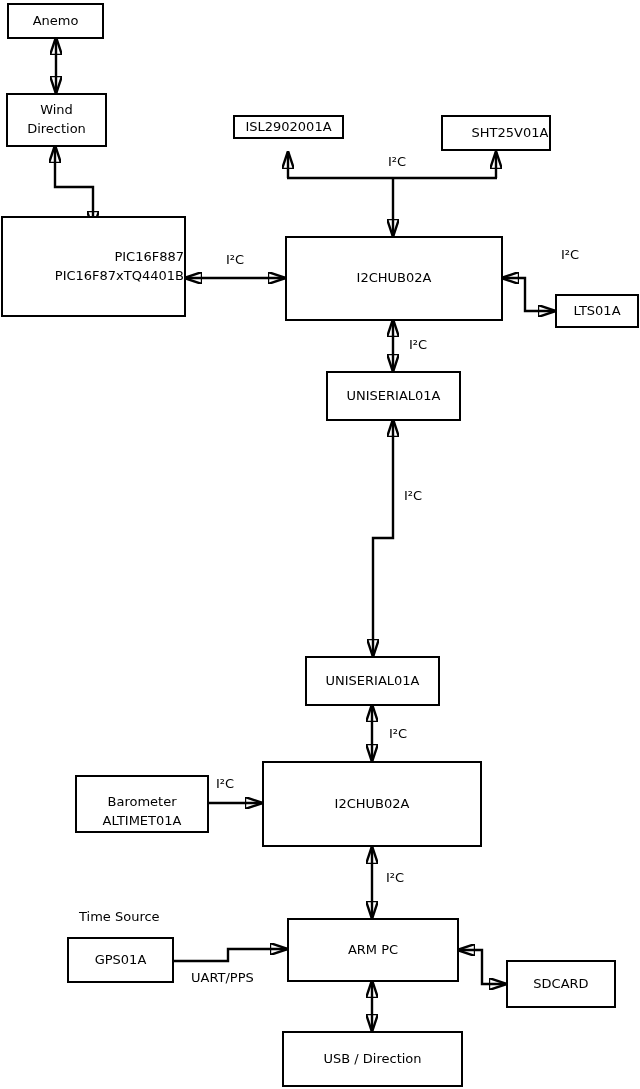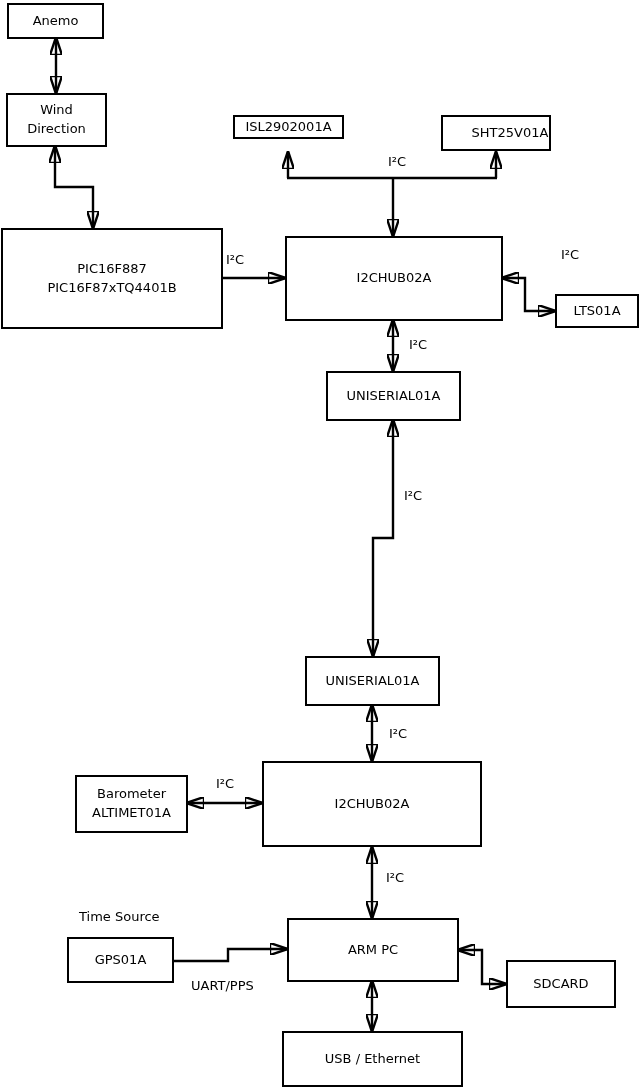--- a/index.html
+++ b/index.html
@@ -84,21 +84,21 @@
 
   <div class="node" style="left:7px;top:3px;width:97px;height:36px;">
     <span>Anemo</span>
   </div>
 
   <div class="node" style="left:6px;top:93px;width:101px;height:54px;">
     <span>Wind</span>
     <span>Direction</span>
   </div>
 
-  <div class="node" style="left:1px;top:228px;width:222px;height:101px;">
+  <div class="node" style="left:1px;top:216px;width:185px;height:101px;align-items:flex-end;">
     <span>PIC16F887</span>
     <span>PIC16F87xTQ4401B</span>
   </div>
 
   <div class="node" style="left:233px;top:115px;width:111px;height:24px;">
     <span>ISL2902001A</span>
   </div>
 
   <div class="node" style="left:441px;top:115px;width:110px;height:36px;padding-left:28px;">
     <span>SHT25V01A</span>
@@ -117,46 +117,46 @@
   </div>
 
   <div class="node" style="left:305px;top:656px;width:135px;height:50px;">
     <span>UNISERIAL01A</span>
   </div>
 
   <div class="node" style="left:262px;top:761px;width:220px;height:86px;">
     <span>I2CHUB02A</span>
   </div>
 
-  <div class="node" style="left:75px;top:775px;width:113px;height:58px;">
+  <div class="node" style="left:75px;top:775px;width:134px;height:58px;justify-content:flex-end;">
     <span>Barometer</span>
     <span>ALTIMET01A</span>
   </div>
 
   <div class="node" style="left:67px;top:937px;width:107px;height:46px;">
     <span>GPS01A</span>
   </div>
 
   <div class="node" style="left:506px;top:960px;width:110px;height:48px;">
     <span>SDCARD</span>
   </div>
 
   <div class="node" style="left:287px;top:918px;width:172px;height:64px;">
     <span>ARM PC</span>
   </div>
 
   <div class="node" style="left:282px;top:1031px;width:181px;height:56px;">
-    <span>USB / Ethernet</span>
+    <span>USB / Direction</span>
   </div>
 
   <div class="edge-label" style="left:388px;top:155px;">I²C</div>
   <div class="edge-label" style="left:226px;top:253px;">I²C</div>
   <div class="edge-label" style="left:561px;top:248px;">I²C</div>
   <div class="edge-label" style="left:409px;top:338px;">I²C</div>
   <div class="edge-label" style="left:404px;top:489px;">I²C</div>
   <div class="edge-label" style="left:389px;top:727px;">I²C</div>
   <div class="edge-label" style="left:216px;top:777px;">I²C</div>
   <div class="edge-label" style="left:386px;top:871px;">I²C</div>
 
   <div class="edge-label" style="left:79px;top:910px;">Time Source</div>
-  <div class="edge-label" style="left:191px;top:971px;margin-top:8px;">UART/PPS</div>
+  <div class="edge-label" style="left:191px;top:971px;">UART/PPS</div>
 
 </div>
 
 </body></html>

